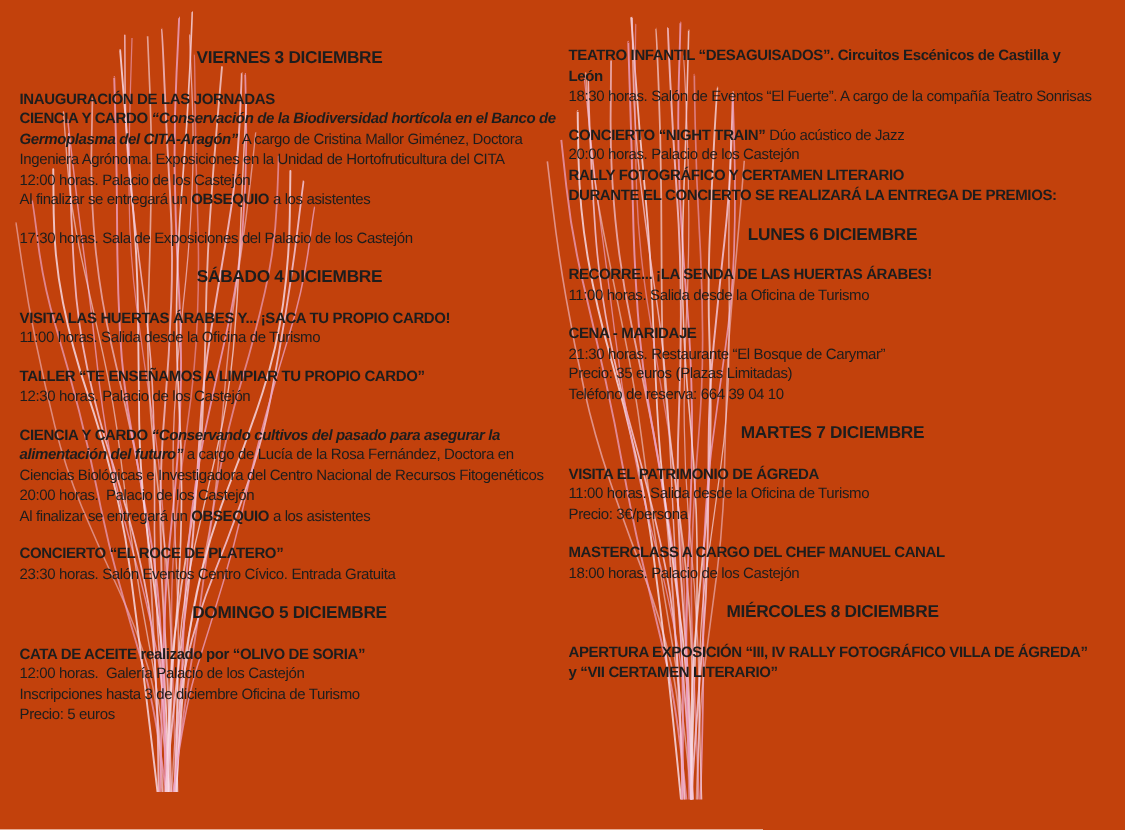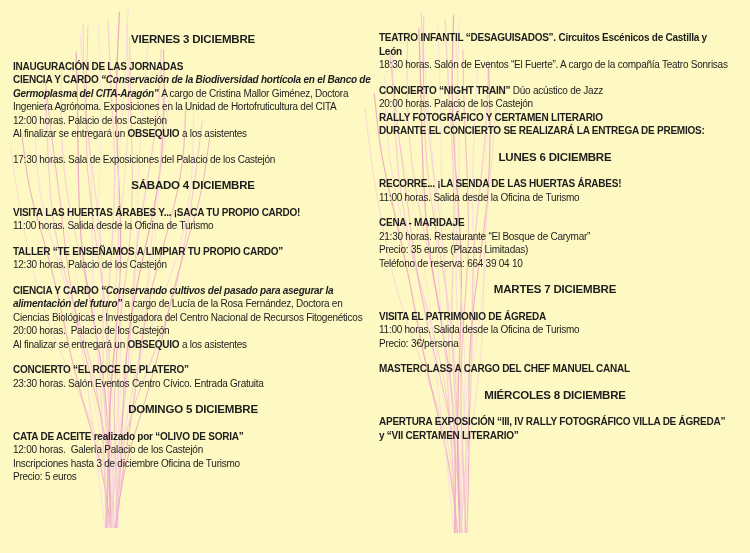--- a/index.html
+++ b/index.html
@@ -1,16 +1,16 @@
 <!DOCTYPE html>
 <html><head>
 <meta charset="utf-8">
 <style>
   html,body{margin:0;padding:0;background:#ffffff;}
-  .page{position:relative;width:750px;height:553px;background:#fef9c3;overflow:hidden;
+  .page{position:relative;width:750px;height:553px;background:#c2410c;overflow:hidden;
         font-family:"Liberation Sans",sans-serif;color:#1d1d1d;}
   .art{position:absolute;top:0;pointer-events:none;}
   #art-left{left:0;}
   #art-right{left:352px;}
   .col{position:absolute;top:0;font-size:10px;line-height:13.5px;letter-spacing:-0.25px;}
   .col-left{left:13px;width:360px;}
   .col-right{left:379px;width:352px;}
   .day{font-size:11.5px;font-weight:bold;text-align:center;margin:13px 0 13px 0;letter-spacing:-0.2px;}
   .day.first{margin-top:33px;}
   .col-right .pad-top{height:31px;}
@@ -159,20 +159,21 @@
     <div class="day">MARTES 7 DICIEMBRE</div>
 
     <div class="event">
       <div class="line b">VISITA EL PATRIMONIO DE ÁGREDA</div>
       <div class="line">11:00 horas. Salida desde la Oficina de Turismo</div>
       <div class="line">Precio: 3€/persona</div>
     </div>
 
     <div class="event">
       <div class="line b">MASTERCLASS A CARGO DEL CHEF MANUEL CANAL</div>
+      <div class="line">18:00 horas. Palacio de los Castejón</div>
     </div>
 
     <div class="day">MIÉRCOLES 8 DICIEMBRE</div>
 
     <div class="event">
       <div class="line b">APERTURA EXPOSICIÓN “III, IV RALLY FOTOGRÁFICO VILLA DE ÁGREDA” y “VII CERTAMEN LITERARIO”</div>
     </div>
 
   </div>
 </div>

